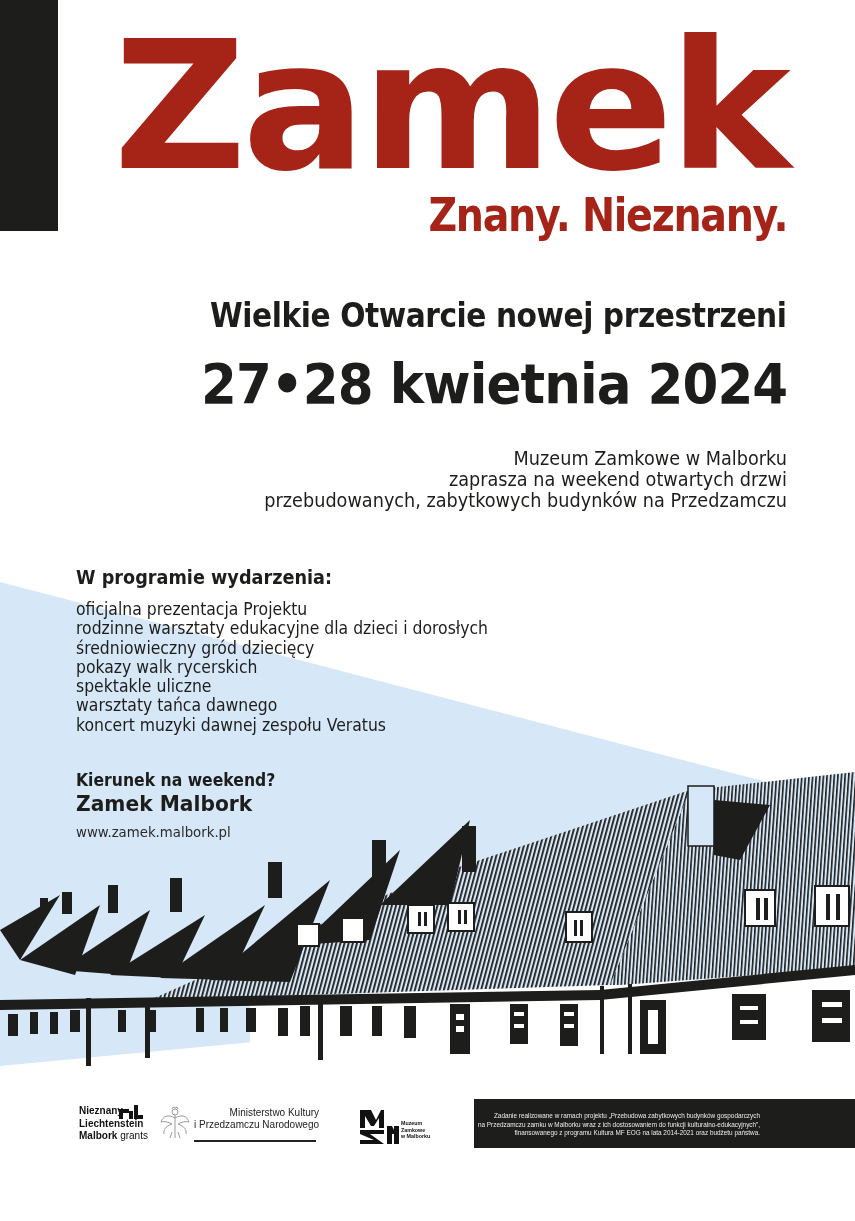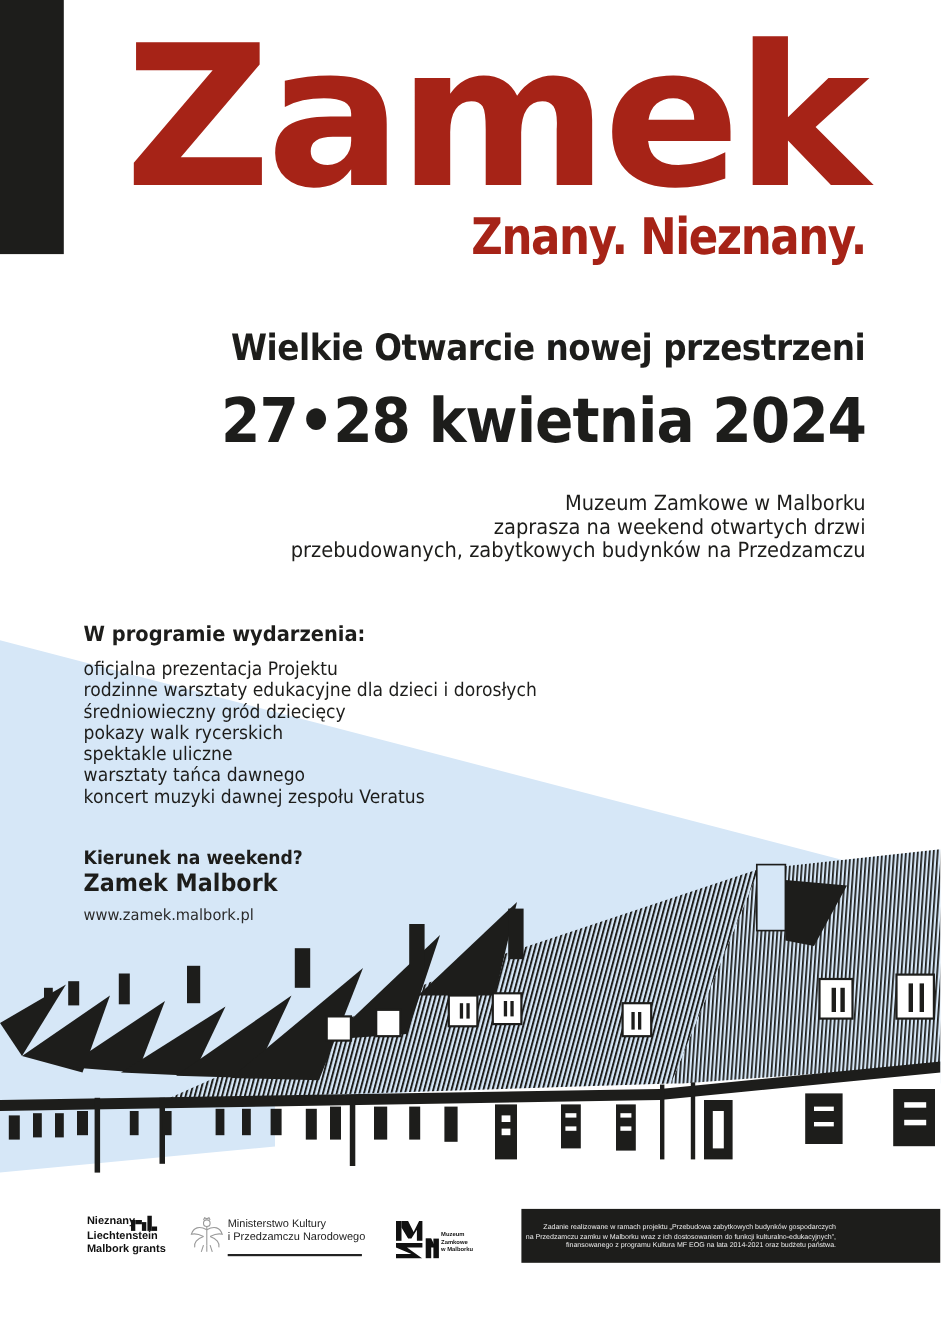--- a/index.html
+++ b/index.html
@@ -59,24 +59,24 @@
     }
     .cta-url {
       position: absolute; left: 76px; top: 825px;
       font-size: 14px; line-height: 1; white-space: nowrap; color: #2a2a2a;
       transform: scaleX(0.95); transform-origin: left top; text-decoration: none;
     }
 
     
     .logo-eea { position: absolute; left: 79px; top: 1105px; width: 80px; height: 44px; }
     .eea-text { font-family: "Liberation Sans", sans-serif; font-size: 10px; line-height: 12.5px; font-weight: bold; color: #111; }
-    .eea-text .light { font-weight: bold; }
+    .eea-text .light { font-weight: normal; }
     .eea-mark { position: absolute; left: 40px; top: 0px; width: 24px; height: 14px; }
 
-    .logo-mkidn { position: absolute; left: 173px; top: 1106px; width: 160px; height: 42px; }
+    .logo-mkidn { position: absolute; left: 160px; top: 1106px; width: 160px; height: 42px; text-align: right; }
     .mkidn-eagle { position: absolute; left: 0; top: 0; width: 30px; height: 34px; }
     .mkidn-text { position: absolute; left: 34px; top: 1px; font-family: "Liberation Sans", sans-serif; font-size: 10px; line-height: 12px; color: #222; white-space: nowrap; }
     .mkidn-rule { position: absolute; left: 34px; top: 34px; width: 122px; height: 2px; background: #222; }
 
     .logo-mzm { position: absolute; left: 360px; top: 1110px; width: 80px; height: 36px; }
     .mzm-mark { position: absolute; left: 0; top: 0; width: 40px; height: 34px; }
     .mzm-text { position: absolute; left: 41px; top: 10px; font-family: "Liberation Sans", sans-serif; font-weight: bold; font-size: 5.3px; line-height: 6.5px; color: #111; white-space: nowrap; }
 
     .funding-box {
       position: absolute; left: 474px; top: 1099px; width: 381px; height: 49px;

